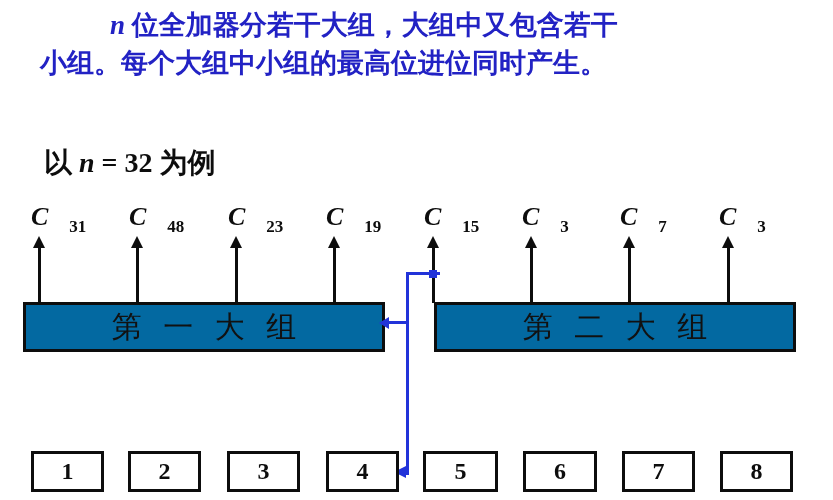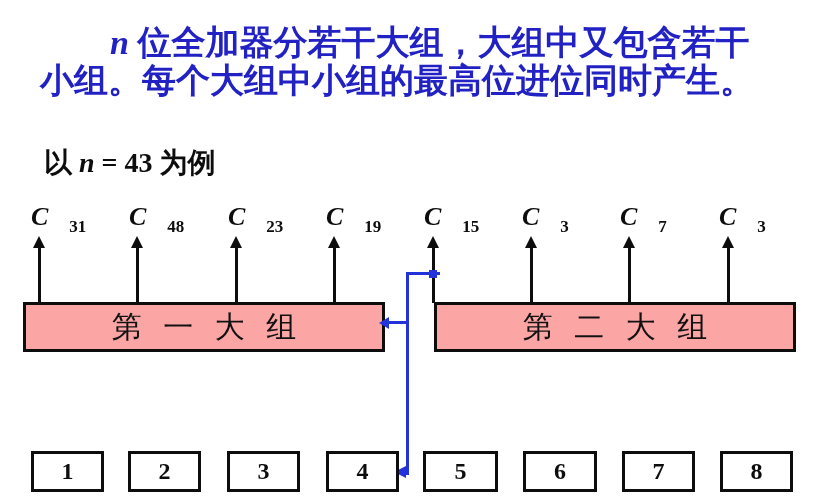--- a/index.html
+++ b/index.html
@@ -1,21 +1,21 @@
 <!DOCTYPE html>
 <html><head>
 <meta charset="utf-8">
 <style>
   html,body{margin:0;padding:0;background:#ffffff;}
   .stage{position:relative;width:833px;height:500px;background:#ffffff;overflow:hidden;
          font-family:"Liberation Serif",serif;}
 
   
-  .para{position:absolute;left:40px;top:24px;width:765px;color:#2222c4;
-        font-weight:bold;font-size:34px;line-height:38px;}
+  .para{position:absolute;left:40px;top:6px;width:765px;color:#2222c4;
+        font-weight:bold;font-size:27px;line-height:38px;}
   .para .l1{text-indent:70px;}
   .pvar{font-style:italic;font-weight:bold;font-family:"Liberation Serif",serif;}
 
   
   .example{position:absolute;left:44px;top:144px;color:#0d0d0d;font-weight:bold;font-size:28px;}
   .evar{font-style:italic;}
 
   
   .clabel{position:absolute;top:204px;color:#0d0d0d;white-space:nowrap;line-height:1;}
   .ci{font-style:italic;font-weight:bold;font-size:26px;}
@@ -23,21 +23,21 @@
 
   
   .uparrow{position:absolute;top:237px;width:0;height:0;}
   .uparrow .shaft{position:absolute;left:-1px;top:9px;width:3px;height:57px;background:#0d0d0d;}
   .uparrow .head{position:absolute;left:-6px;top:-1px;width:0;height:0;
                  border-left:6px solid transparent;border-right:6px solid transparent;
                  border-bottom:12px solid #0d0d0d;}
 
   
   .bigbox{position:absolute;top:302px;width:362px;height:50px;border:3px solid #0d0d0d;
-          background:#fca5a5;box-sizing:border-box;display:flex;align-items:center;
+          background:#0369a1;box-sizing:border-box;display:flex;align-items:center;
           justify-content:center;}
   .bigtext{font-size:30px;color:#111111;letter-spacing:7px;margin-right:-7px;white-space:nowrap;}
 
   
   .smallbox{position:absolute;top:451px;width:73px;height:41px;border:3px solid #0d0d0d;
             background:#ffffff;box-sizing:border-box;display:flex;align-items:center;
             justify-content:center;font-weight:bold;font-size:24px;color:#0d0d0d;}
 
   
   .bl{position:absolute;background:#2233d9;}
@@ -47,21 +47,21 @@
 </head>
 <body>
 
 <div class="stage">
 
   <div class="para">
     <div class="l1"><span class="pvar">n</span><span> 位全加器分若干大组，大组中又包含若干</span></div>
     <div>小组。每个大组中小组的最高位进位同时产生。</div>
   </div>
 
-  <div class="example"><span>以 </span><span class="evar">n</span><span> = 43 为例</span></div>
+  <div class="example"><span>以 </span><span class="evar">n</span><span> = 32 为例</span></div>
 
   <div class="clabel" style="left:31px"><span class="ci">C</span><span class="csub">31</span></div>
   <div class="clabel" style="left:129px"><span class="ci">C</span><span class="csub">48</span></div>
   <div class="clabel" style="left:228px"><span class="ci">C</span><span class="csub">23</span></div>
   <div class="clabel" style="left:326px"><span class="ci">C</span><span class="csub">19</span></div>
   <div class="clabel" style="left:424px"><span class="ci">C</span><span class="csub">15</span></div>
   <div class="clabel" style="left:522px"><span class="ci">C</span><span class="csub">3</span></div>
   <div class="clabel" style="left:620px"><span class="ci">C</span><span class="csub">7</span></div>
   <div class="clabel" style="left:719px"><span class="ci">C</span><span class="csub">3</span></div>
 

